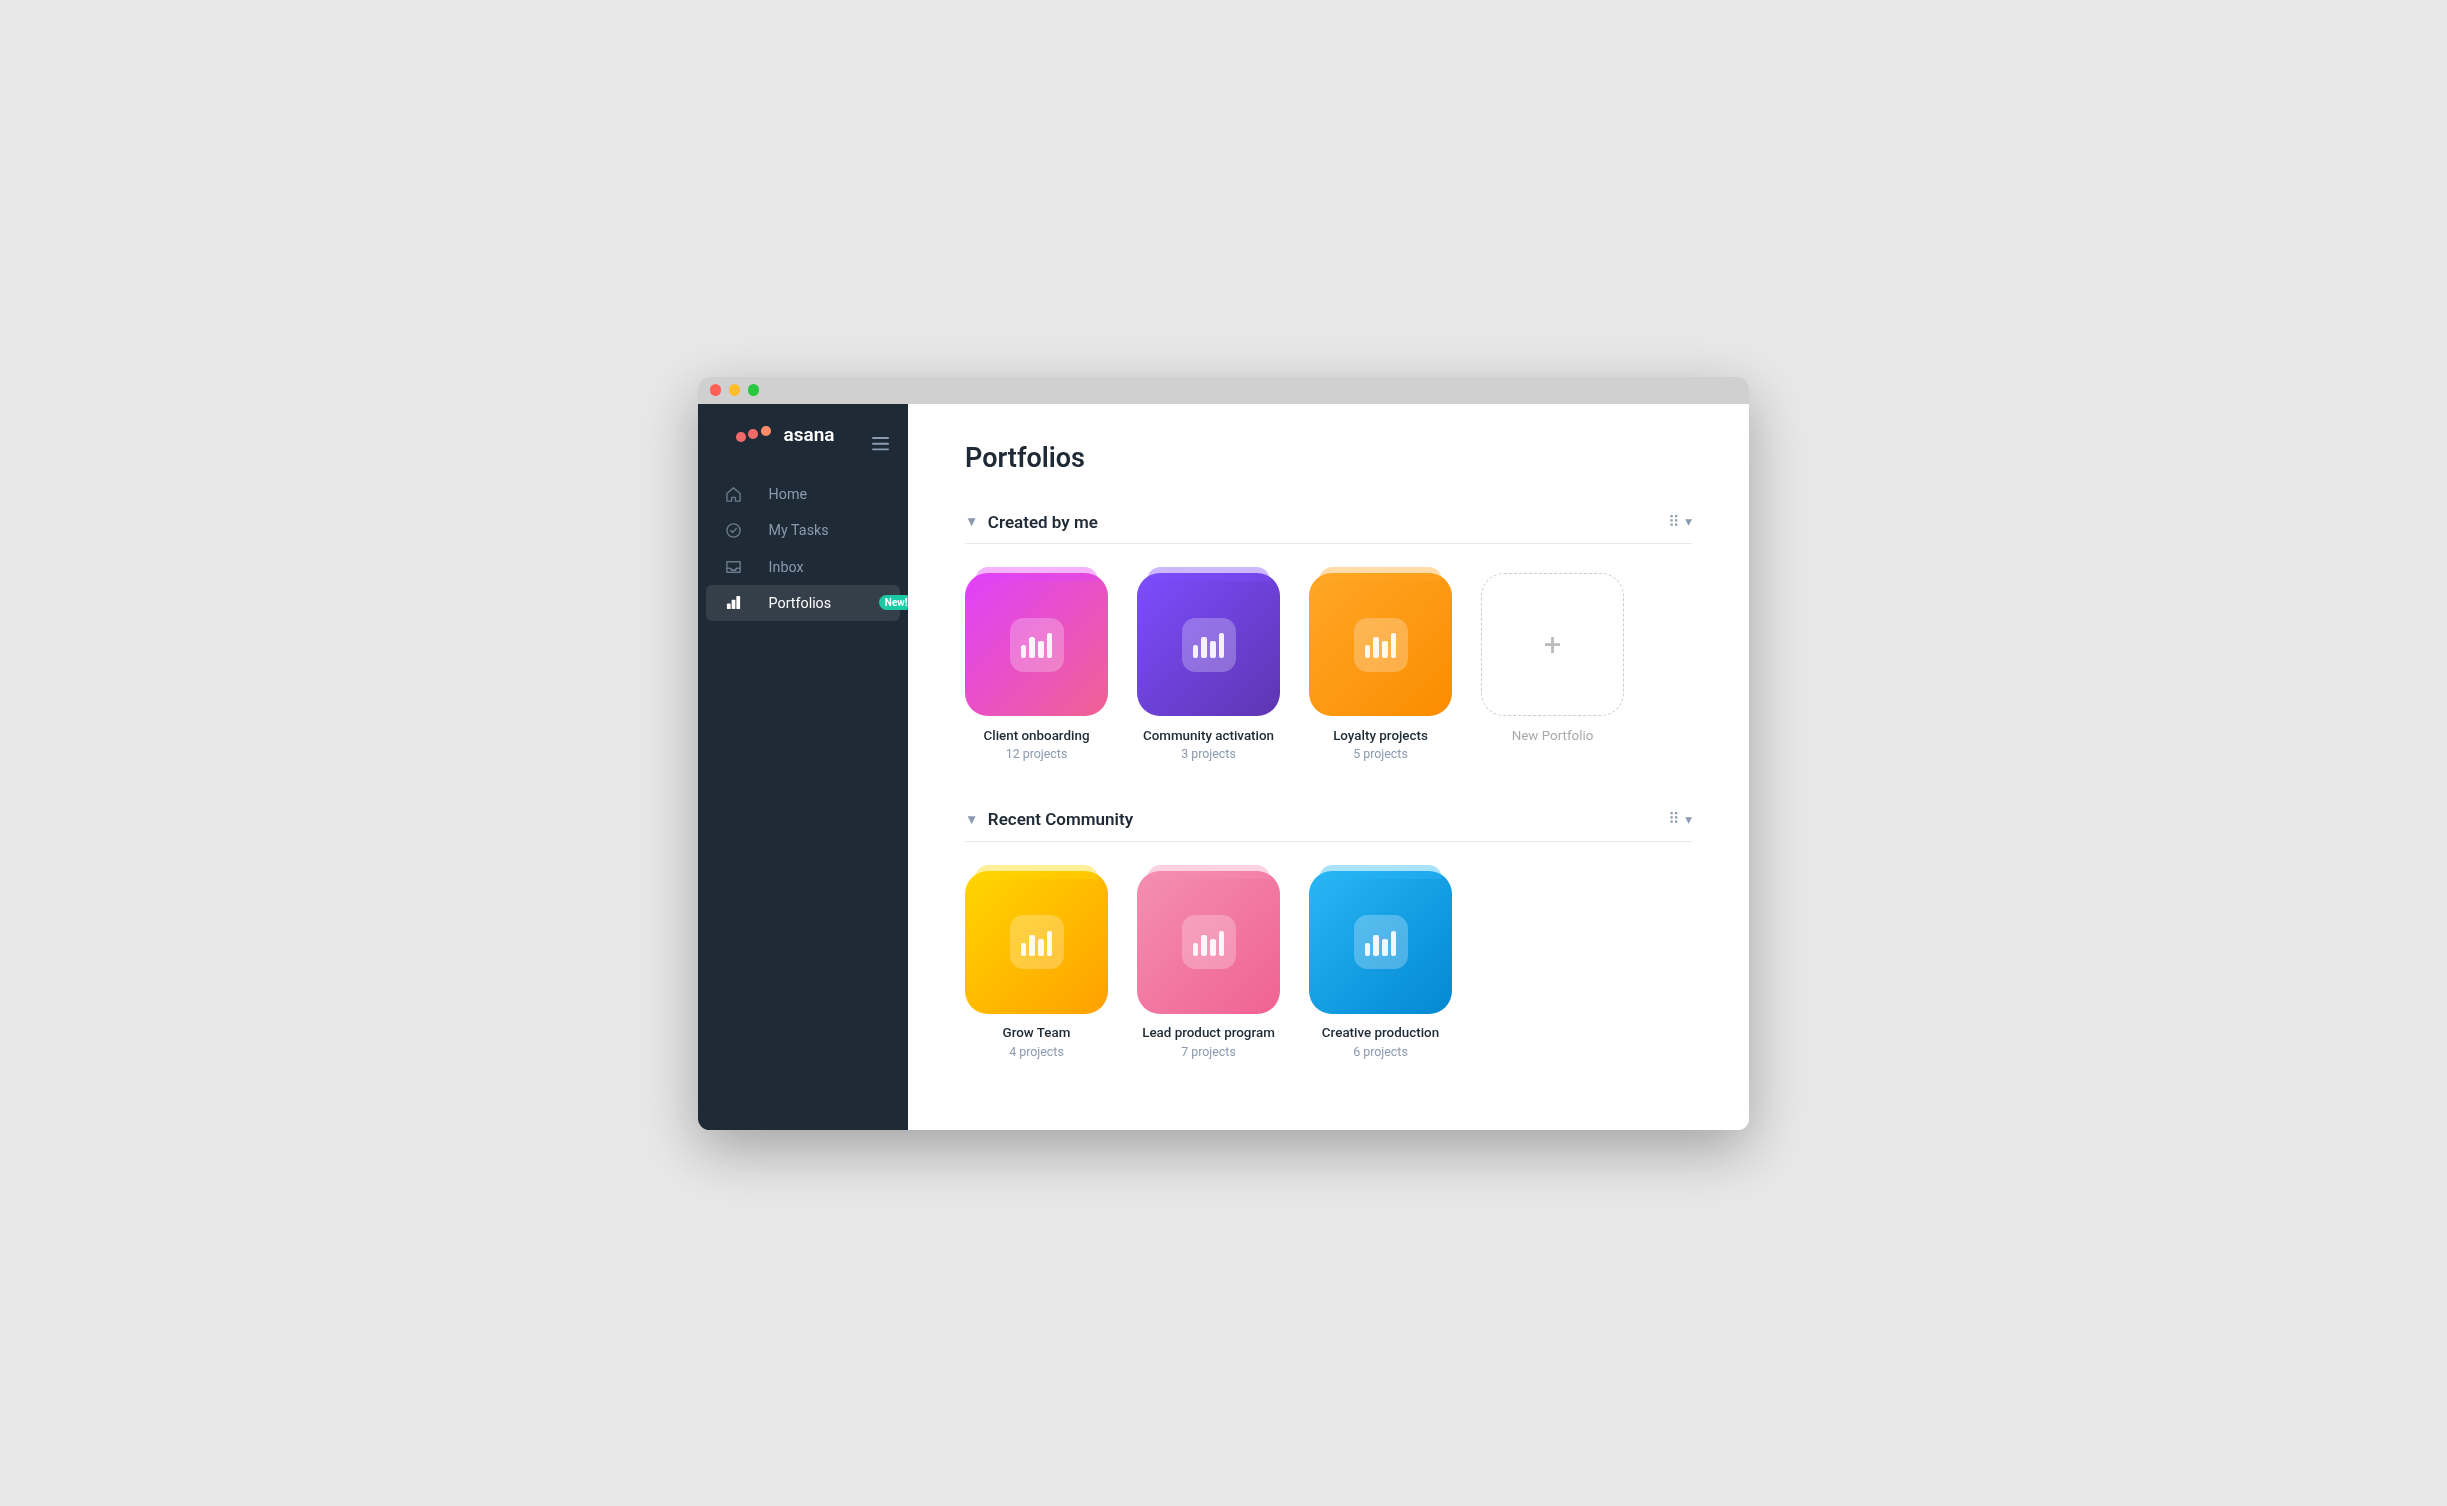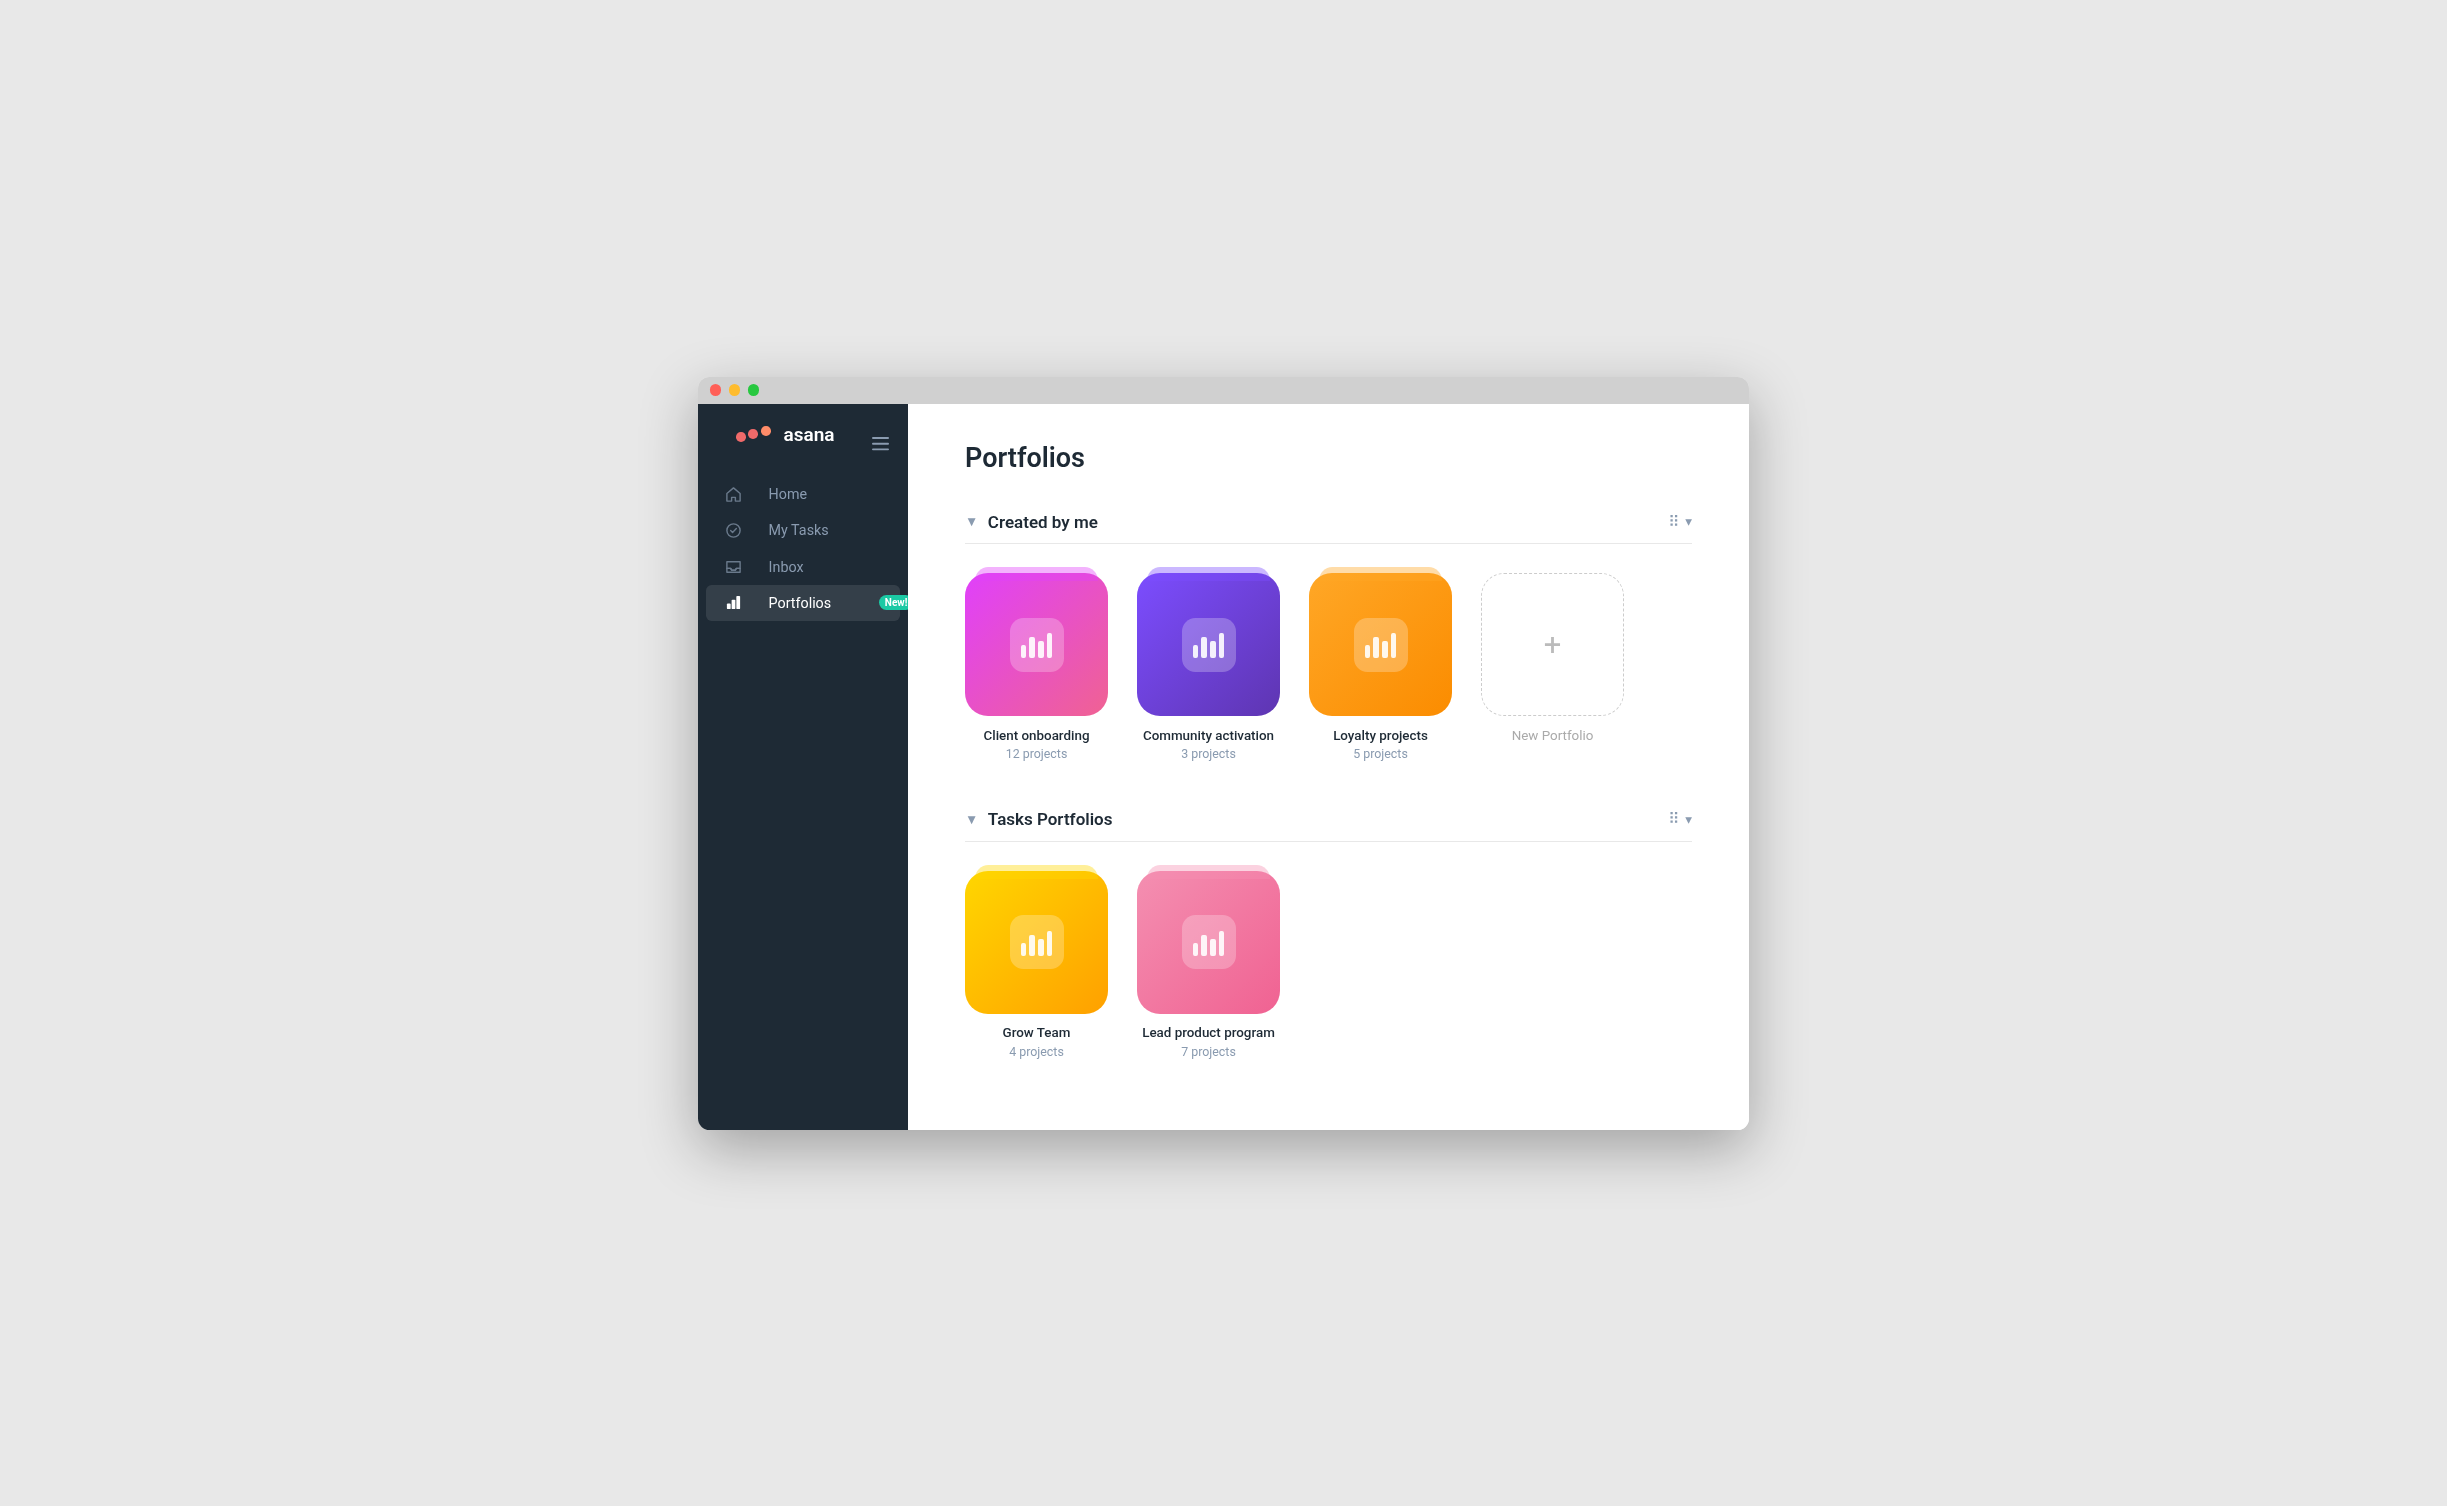--- a/index.html
+++ b/index.html
@@ -425,21 +425,21 @@
             </div>
             <span class="new-portfolio-label">New Portfolio</span>
           </div>
         </div>
       </div>
 
       <div class="section">
         <div class="section-header">
           <div class="section-title-group">
             <span class="chevron-icon">▼</span>
-            <span class="section-title">Tasks Portfolios</span>
+            <span class="section-title">Recent Community</span>
           </div>
           <div class="section-actions">
             <span class="grid-icon">⠿</span>
             <span>▾</span>
           </div>
         </div>
         <div class="portfolio-grid">
 
           <div class="portfolio-card">
             <div class="portfolio-thumb yellow-grad">
@@ -466,18 +466,33 @@
                   <div class="bar bar-2"></div>
                   <div class="bar bar-3"></div>
                   <div class="bar bar-4"></div>
                 </div>
               </div>
             </div>
             <span class="portfolio-name">Lead product program</span>
             <span class="portfolio-meta">7 projects</span>
           </div>
 
+          <div class="portfolio-card">
+            <div class="portfolio-thumb blue-grad">
+              <div class="thumb-shadow-top"></div>
+              <div class="chart-icon">
+                <div class="chart-bars">
+                  <div class="bar bar-1"></div>
+                  <div class="bar bar-2"></div>
+                  <div class="bar bar-3"></div>
+                  <div class="bar bar-4"></div>
+                </div>
+              </div>
+            </div>
+            <span class="portfolio-name">Creative production</span>
+            <span class="portfolio-meta">6 projects</span>
+          </div>
         </div>
       </div>
     </div>
   </div>
 </div>
 
 
 </body></html>

